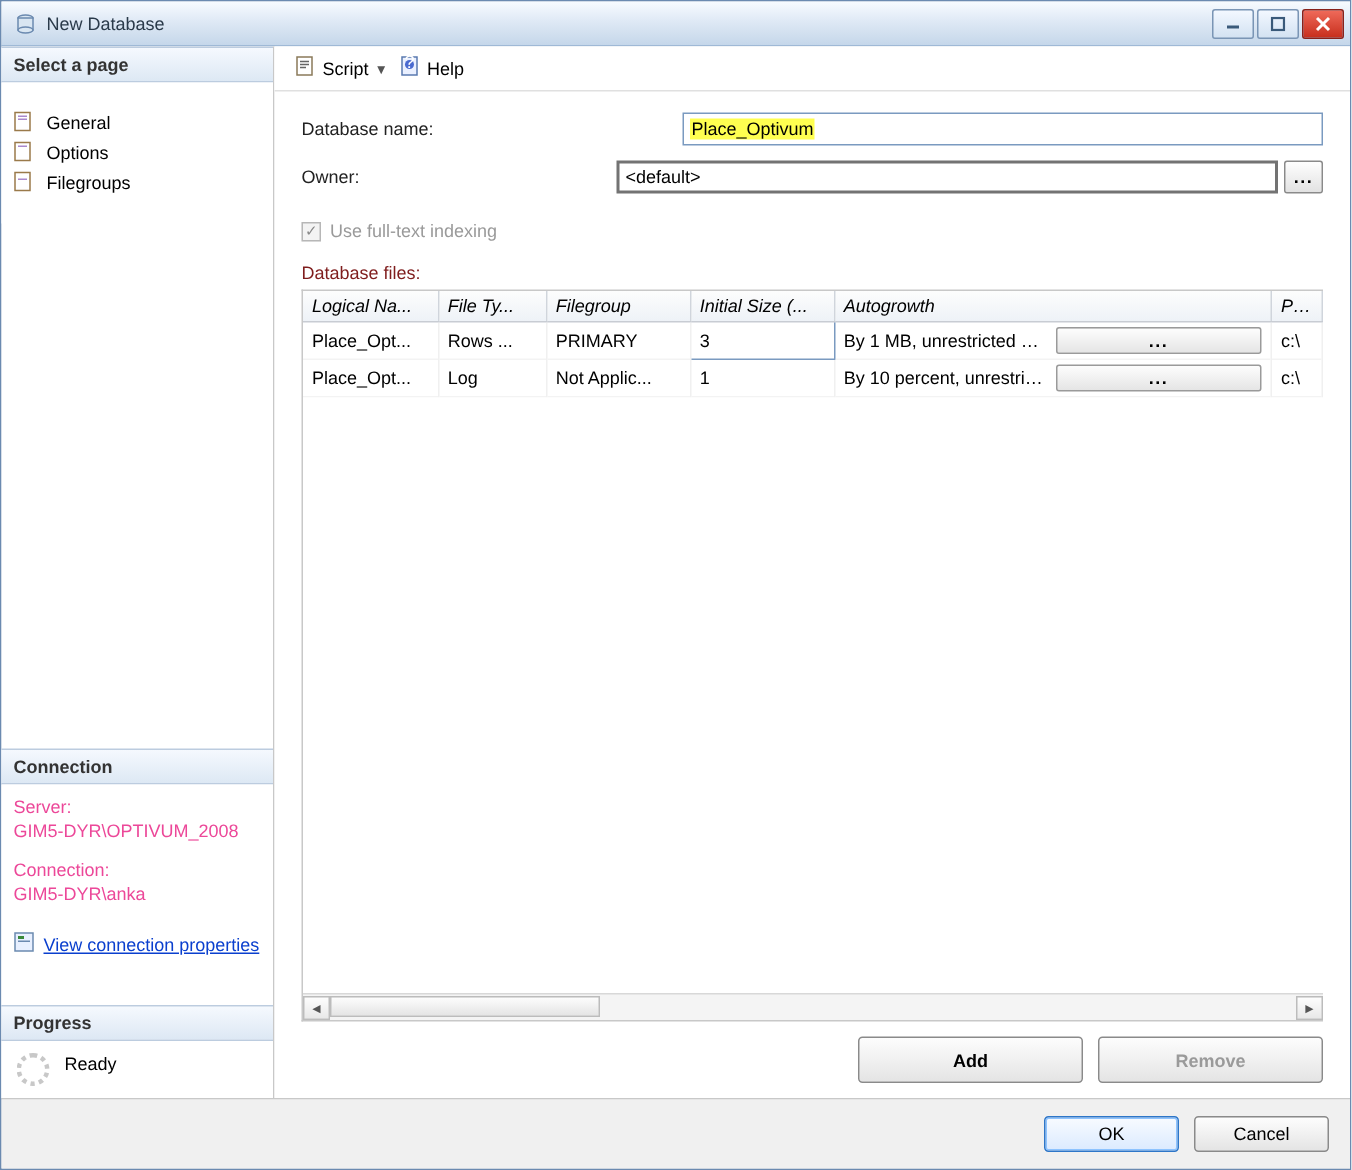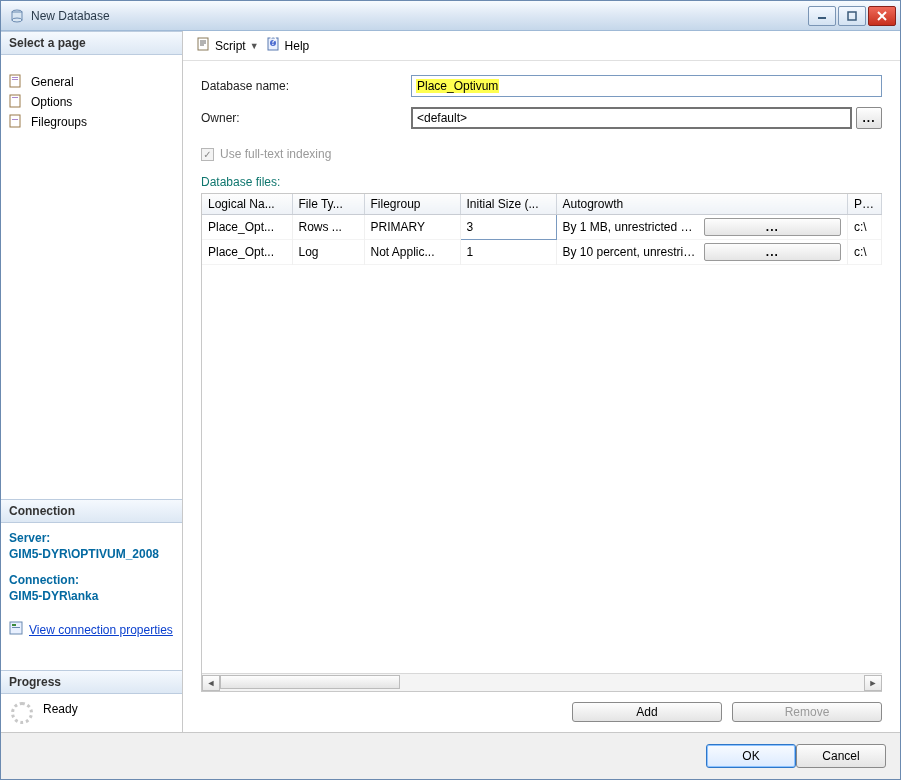--- a/index.html
+++ b/index.html
@@ -12,56 +12,56 @@
 .wbtn.close { background: linear-gradient(#ef6a5a,#c72f1d); border-color: #88211a; color: #fff; }
 .wbtn svg { display: block; }
 .body { flex: 1; display: flex; min-height: 0; border-bottom: 1px solid #c8c8c8; }
 .sidebar { width: 182px; border-right: 1px solid #c8c8c8; background: #fff; display: flex; flex-direction: column; }
 .section-header { background: linear-gradient(#f5f9fe,#dde8f4); border-bottom: 1px solid #bcccdf; border-top: 1px solid #bcccdf; padding: 4px 8px; font-weight: bold; color: #333; }
 .sidebar .pages { flex: 0 0 auto; padding: 17px 0; background: #fff; }
 .page-item { display: flex; align-items: center; gap: 6px; padding: 2px 8px; cursor: default; }
 .page-item .picon { width: 16px; height: 16px; display: inline-flex; }
 .spacer { flex: 1; }
 .conn-box { padding: 8px; background: #fff; }
-.conn-box div { margin-bottom: 2px; color: #0369a1; font-weight: bold; }
+.conn-box div { margin-bottom: 2px; color: #ec4899; }
 .conn-link { color: #0a3fce; text-decoration: underline; margin-top: 6px; display: inline-flex; align-items: center; gap: 6px; }
 .progress-box { padding: 8px 10px; background: #fff; display: flex; gap: 10px; }
 .spinner { width: 22px; height: 22px; border: 3px dotted #c8c8c8; border-radius: 50%; }
 .main { flex: 1; display: flex; flex-direction: column; background: #fff; min-width: 0; }
 .toolbar { height: 30px; display: flex; align-items: center; padding: 0 10px; border-bottom: 1px solid #e0e0e0; background: #fff; }
 .toolbtn { display: inline-flex; align-items: center; gap: 4px; padding: 2px 4px; }
 .tb-arrow { font-size: 9px; color: #555; }
 .content { flex: 1; padding: 14px 18px 10px 18px; display: flex; flex-direction: column; min-height: 0; }
 .formrow { display: flex; align-items: center; margin-bottom: 10px; }
 .formrow label { width: 210px; color: #222; }
 .text-input { flex: 1; height: 22px; border: 2px solid #737373; padding: 0 4px; background: #fff; }
-.highlight-wrap { flex: 1; position: relative; height: 22px; border: 1px solid #7a9ac0; background: #fff; display: flex; align-items: center; padding: 0 4px; }
+.highlight-wrap { flex: 1; position: relative; height: 22px; border: 1px solid #7a9ac0; background: #fff; display: flex; align-items: center; padding: 0 4px; margin-left: 44px; }
 .highlight-wrap .hl { background: #ffff50; color: #000; padding: 0 1px; }
 .browse-btn { width: 26px; height: 22px; margin-left: 4px; border: 1px solid #8a8a8a; background: linear-gradient(#fefefe,#e2e2e2); border-radius: 2px; display: inline-flex; align-items: center; justify-content: center; font-weight: bold; letter-spacing: 1px; }
 .check { display: inline-flex; align-items: center; color: #9a9a9a; gap: 6px; margin: 8px 0 14px 0; }
 .check .cb { width: 13px; height: 13px; border: 1px solid #b7b7b7; background: #f3f3f3; display: inline-flex; align-items: center; justify-content: center; font-size: 10px; color: #888; }
-.caption { margin-bottom: 4px; color: #0f766e; }
+.caption { margin-bottom: 4px; color: #7f1d1d; }
 .grid-wrap { border-top: 1px solid #c8c8c8; border-left: 1px solid #c8c8c8; border-bottom: 1px solid #c8c8c8; flex: 1; display: flex; flex-direction: column; min-height: 0; }
 .grid { width: 100%; border-collapse: collapse; table-layout: fixed; }
-.grid th { text-align: left; font-weight: normal; background: linear-gradient(#fdfdfd,#eef2f7); border-right: 1px solid #d0d5dc; border-bottom: 1px solid #c8ccd3; padding: 3px 6px; white-space: nowrap; overflow: hidden; text-overflow: ellipsis; }
+.grid th { text-align: left; font-weight: normal; background: linear-gradient(#fdfdfd,#eef2f7); border-right: 1px solid #d0d5dc; border-bottom: 1px solid #c8ccd3; padding: 3px 6px; white-space: nowrap; overflow: hidden; text-overflow: ellipsis; font-style: italic; }
 .grid td { padding: 3px 6px; border-right: 1px solid #f0f0f0; white-space: nowrap; overflow: hidden; text-overflow: ellipsis; }
 .grid tr.row { border-bottom: 1px solid #f3f3f3; }
 .grid td.selcell { border: 1px solid #7a9ac0; }
 .cell-browse { width: 22px; height: 18px; border: 1px solid #9a9a9a; background: linear-gradient(#fdfdfd,#e5e5e5); border-radius: 2px; font-weight: bold; letter-spacing: 1px; display: inline-flex; align-items: center; justify-content: center; }
 .autocol { display: flex; align-items: center; gap: 6px; }
 .autocol span { flex: 1; overflow: hidden; text-overflow: ellipsis; }
 .grid-space { flex: 1; background: #fff; }
 .hscroll { height: 18px; background: #f4f4f4; border-top: 1px solid #d8d8d8; display: flex; align-items: center; }
 .hs-btn { width: 18px; height: 16px; border: 1px solid #bcbcbc; background: linear-gradient(#fdfdfd,#e8e8e8); display: inline-flex; align-items: center; justify-content: center; font-size: 9px; color: #555; }
 .hs-track { flex: 1; height: 16px; position: relative; }
 .hs-thumb { position: absolute; left: 0; top: 0; height: 14px; width: 180px; border: 1px solid #bcbcbc; background: linear-gradient(#fdfdfd,#e4e4e4); }
 .action-row { display: flex; justify-content: flex-end; gap: 10px; margin-top: 10px; }
-.btn { min-width: 150px; height: 20px; border: 1px solid #8a8a8a; background: linear-gradient(#fdfdfd,#e4e4e4); border-radius: 3px; }
+.btn { min-width: 150px; height: 31px; border: 1px solid #8a8a8a; background: linear-gradient(#fdfdfd,#e4e4e4); border-radius: 3px; font-weight: bold; }
 .btn[disabled] { color: #9a9a9a; }
-.footer { height: 46px; display: flex; align-items: center; justify-content: flex-end; padding: 0 14px; background: #f0f0f0; }
+.footer { height: 46px; display: flex; align-items: center; justify-content: flex-end; gap: 10px; padding: 0 14px; background: #f0f0f0; }
 .btn-sm { min-width: 90px; height: 24px; border: 1px solid #8a8a8a; background: linear-gradient(#fdfdfd,#e4e4e4); border-radius: 3px; }
 .btn-sm.primary { border: 1px solid #2e76c8; box-shadow: 0 0 0 1px #8dc3ff inset; background: linear-gradient(#f8fbff,#dbeaff); }
 </style>
 </head>
 <body>
 
 <div class="window">
 
   <div class="titlebar">
     <span class="ticon">

